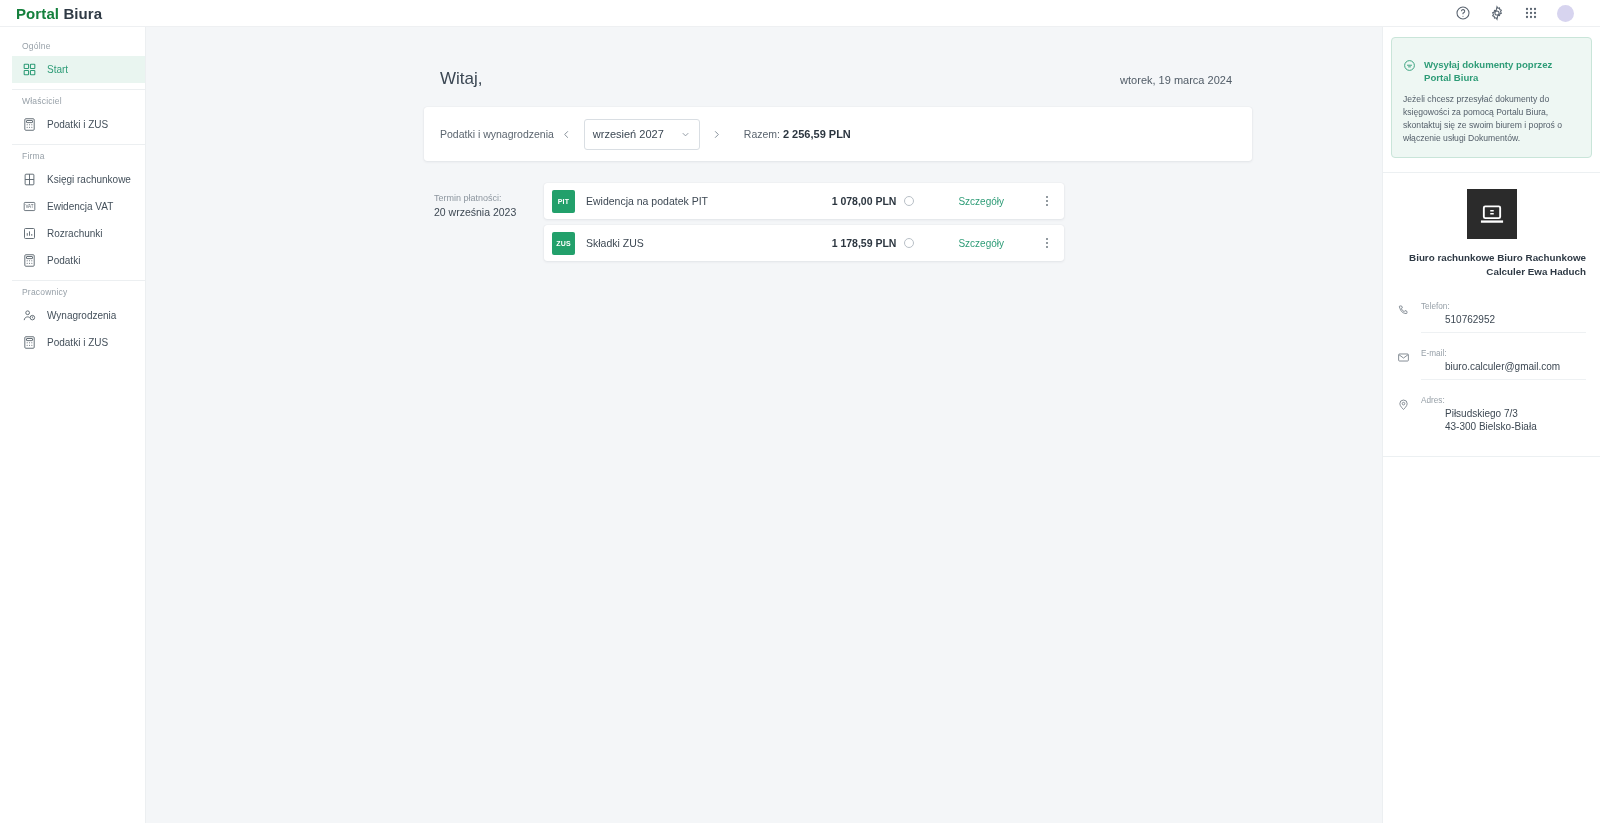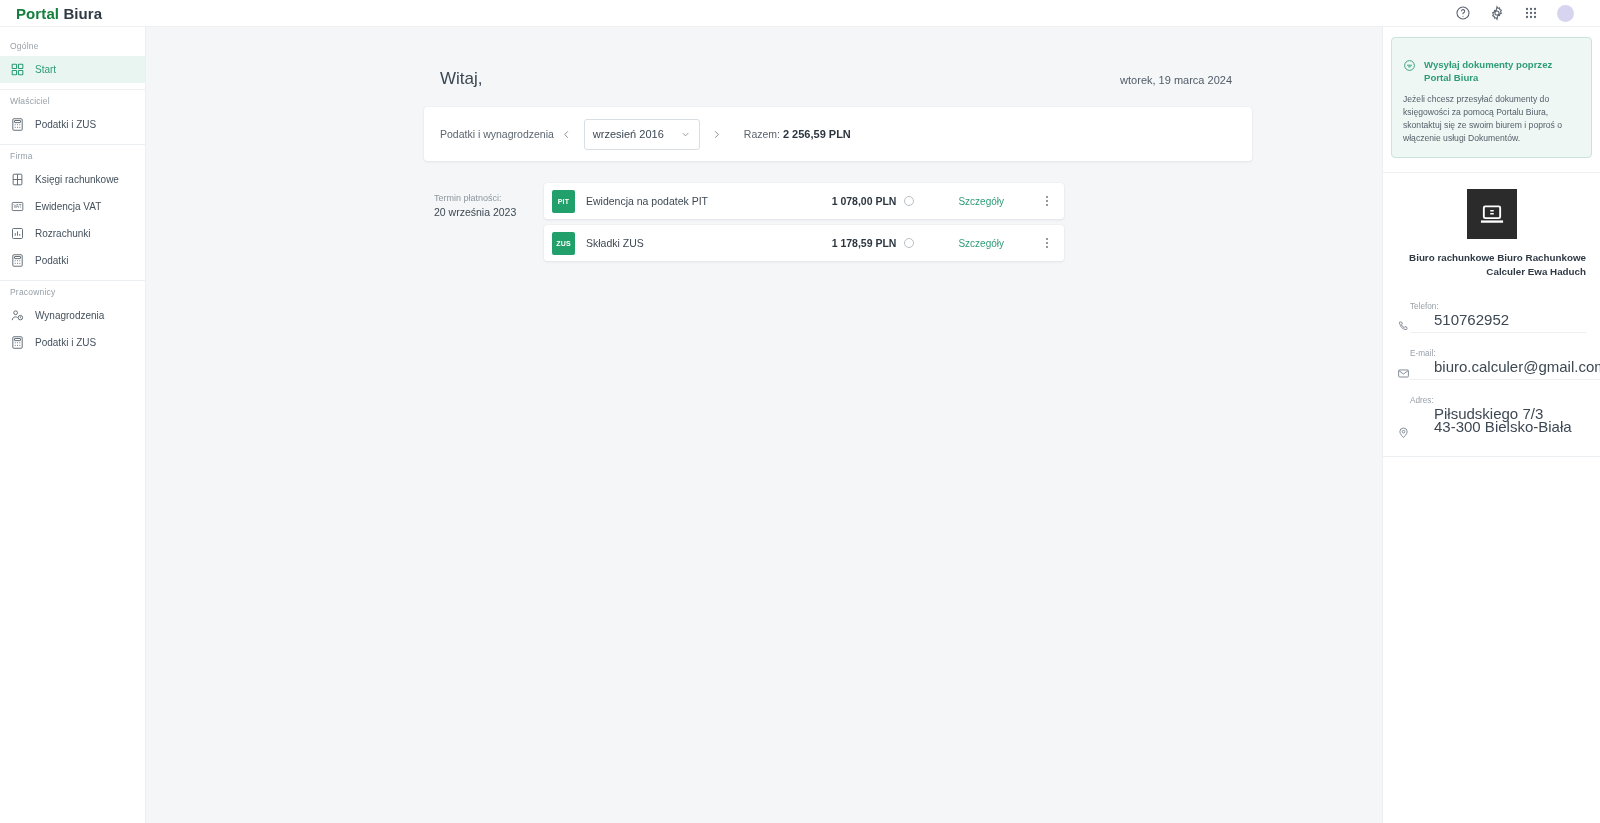--- a/index.html
+++ b/index.html
@@ -29,21 +29,21 @@
 
   
   .body { flex: 1; display: flex; min-height: 0; }
 
   
   .sidebar {
     width: 146px; min-width: 146px; background: #ffffff;
     display: flex; flex-direction: column;
     border-right: 1px solid #eceff1;
   }
-  .nav-top { padding-top: 8px; }
+  .nav-top { padding-top: 8px; padding-left: 12px; }
   .sec-label {
     font-size: 8.5px; color: #97a0a8; padding: 6px 0 5px 10px; letter-spacing: .2px;
   }
   .nav-item {
     display: flex; align-items: center; gap: 10px;
     height: 27px; padding-left: 10px; cursor: pointer;
     font-size: 10px; color: #44505b;
   }
   .nav-item .ico { width: 15px; height: 15px; flex: 0 0 15px; color: #5d6770; display:block; }
   .nav-item.active { background: #e9f5f0; color: #2e9c77; }
@@ -127,26 +127,26 @@
 
   .office { padding: 16px 14px 14px 14px; text-align: right; }
   .office-logo {
     width: 50px; height: 50px; background: #2b2b2b; margin: 0 auto;
     display: flex; align-items: center; justify-content: center;
   }
   .office-logo svg { width: 28px; height: 28px; color: #fff; display:block; }
   .office-name { font-size: 9.8px; font-weight: 700; color: #2f3a45; line-height: 14px; margin-top: 12px; }
 
   .contact { padding: 0 14px; }
-  .c-row { display: flex; padding: 8px 0 7px 0; align-items: flex-end; }
+  .c-row { display: flex; gap: 11px; padding: 8px 0 7px 0; align-items: flex-start; }
   .c-ico { width: 13px; height: 13px; color: #7b848d; flex: 0 0 13px; margin-top: 3px; display:block; }
   .c-body { flex: 1; border-bottom: 1px solid #eef1f3; padding-bottom: 6px; }
   .c-row:last-child .c-body { border-bottom: none; }
   .c-label { font-size: 8.2px; color: #97a0a8; line-height: 12px; }
-  .c-val { font-size: 15px; color: #3d4853; line-height: 13px; padding-left: 24px; }
+  .c-val { font-size: 10px; color: #3d4853; line-height: 13px; padding-left: 24px; }
   .panel-sep2 { height: 1px; background: #ecf0f2; margin: 10px 0 0 0; }
 </style>
 </head>
 <body>
 
 <div class="app">
 
   <div class="topbar">
     <div class="logo">
       <span class="p1">Portal</span>
@@ -304,21 +304,21 @@
       </div>
 
       <div class="selector-card">
         <span class="sel-label">Podatki i wynagrodzenia</span>
         <span class="arrow-btn">
           <svg viewBox="0 0 24 24" fill="none" stroke="currentColor" stroke-width="2">
               <path d="M15 5l-7 7 7 7"></path>
             </svg>
         </span>
         <div class="month-select">
-          <span>wrzesień 2016</span>
+          <span>wrzesień 2027</span>
           <svg class="chev" viewBox="0 0 24 24" fill="none" stroke="currentColor" stroke-width="2">
               <path d="M6 9l6 6 6-6"></path>
             </svg>
         </div>
         <span class="arrow-btn">
           <svg viewBox="0 0 24 24" fill="none" stroke="currentColor" stroke-width="2">
               <path d="M9 5l7 7-7 7"></path>
             </svg>
         </span>
         <span class="razem"><span>Razem:</span> <b>2 256,59 PLN</b></span>

